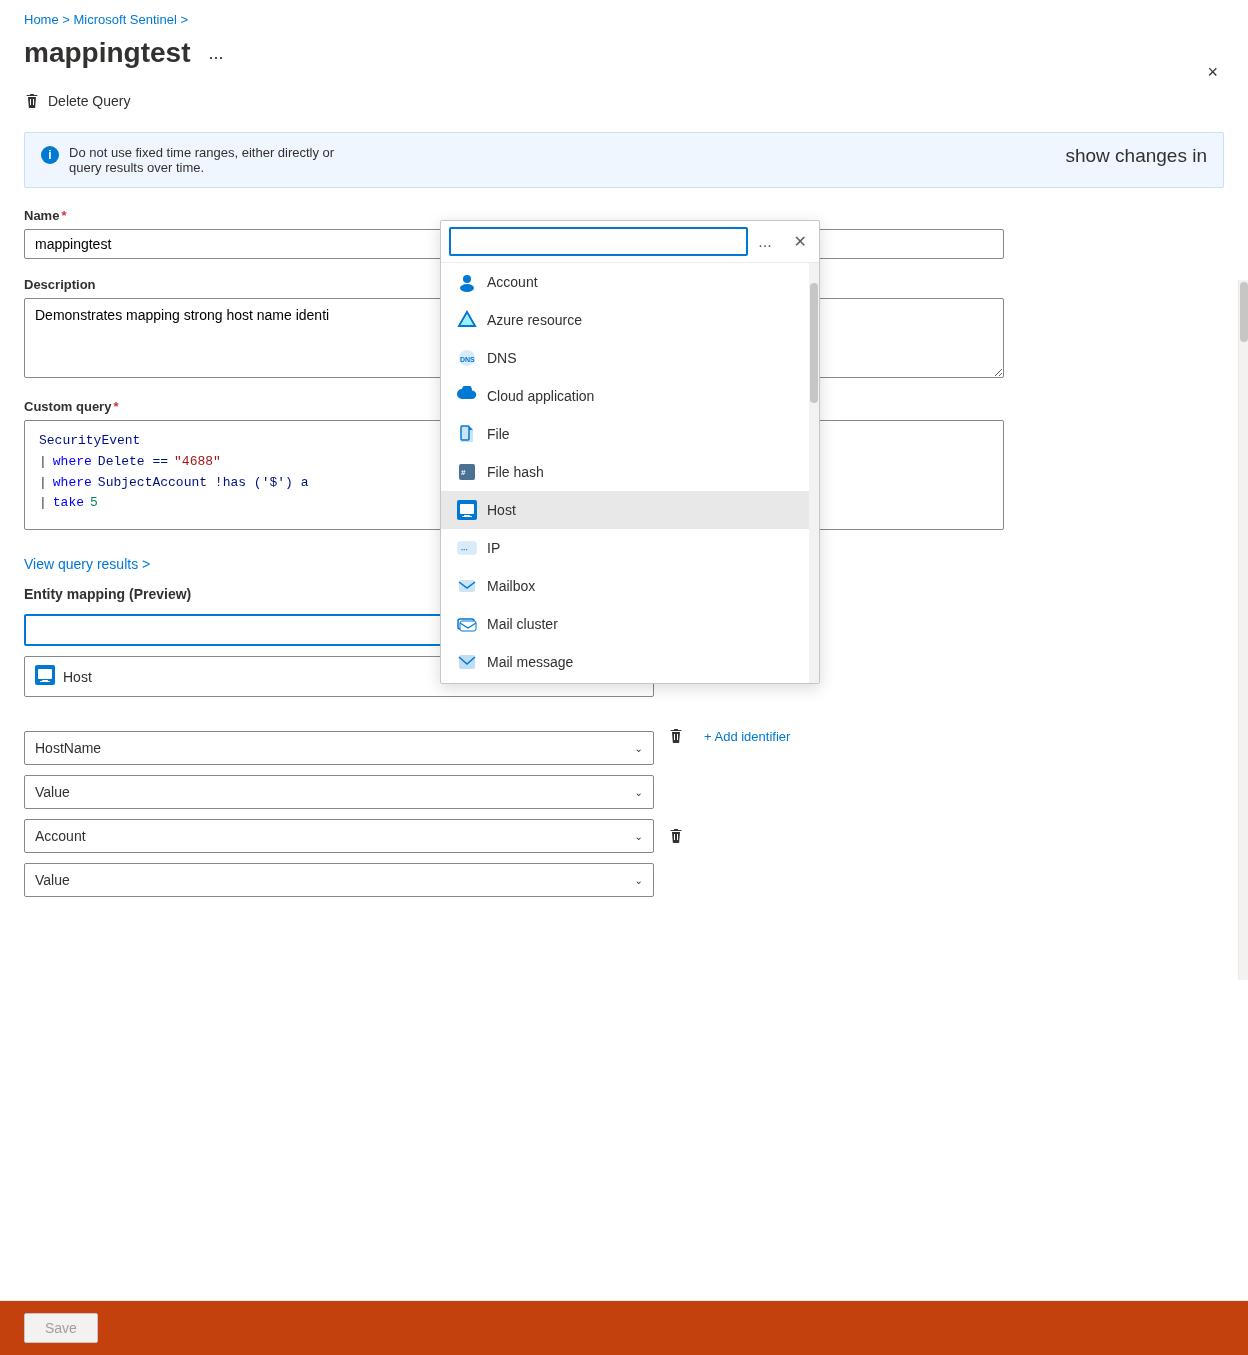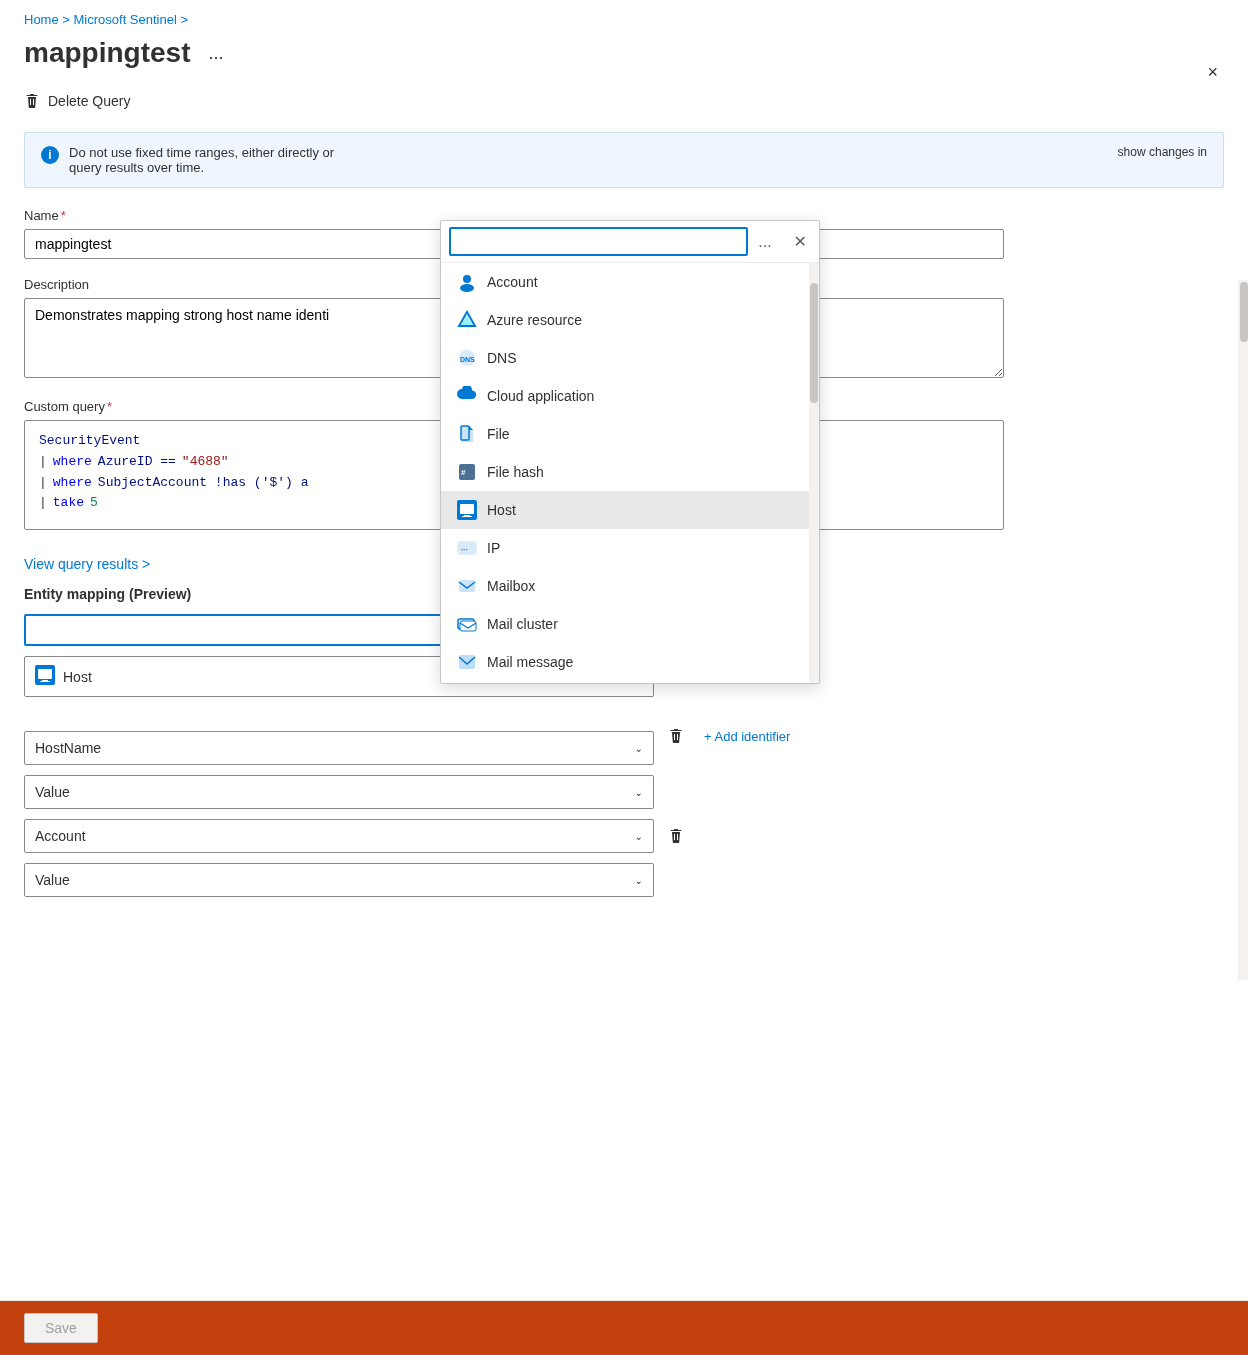--- a/index.html
+++ b/index.html
@@ -88,28 +88,28 @@
       font-size: 12px;
       font-weight: bold;
       flex-shrink: 0;
       margin-top: 1px;
     }
     .info-text { font-size: 13px; color: #323130; flex: 1; }
     .show-changes-text {
       position: absolute;
       right: 16px;
       top: 12px;
-      font-size: 12px;
+      font-size: 19px;
       color: #323130;
     }
 
     
     .form-label {
       font-size: 13px;
-      font-weight: 400;
+      font-weight: 700;
       margin-bottom: 6px;
       display: block;
     }
     .required { color: #d13438; margin-left: 2px; }
     .form-input {
       width: 100%;
       border: 1px solid #8a8886;
       border-radius: 2px;
       padding: 6px 10px;
       font-size: 14px;
@@ -435,21 +435,21 @@
     <label class="form-label">
       <span>Custom query</span><span class="required">*</span>
     </label>
     <div class="code-editor form-row-wide">
       <div class="code-line">
         <span class="code-var">SecurityEvent</span>
       </div>
       <div class="code-line">
         <span class="code-pipe">| </span>
           <span class="code-kw">where</span>
-          <span class="code-var"> AzureID == </span>
+          <span class="code-var"> Delete == </span>
           <span class="code-str">"4688"</span>
       </div>
       <div class="code-line">
         <span class="code-pipe">| </span>
           <span class="code-kw">where</span>
           <span class="code-var"> SubjectAccount !has ('$') a</span>
       </div>
       <div class="code-line">
         <span class="code-pipe">| </span>
           <span class="code-kw">take</span>

